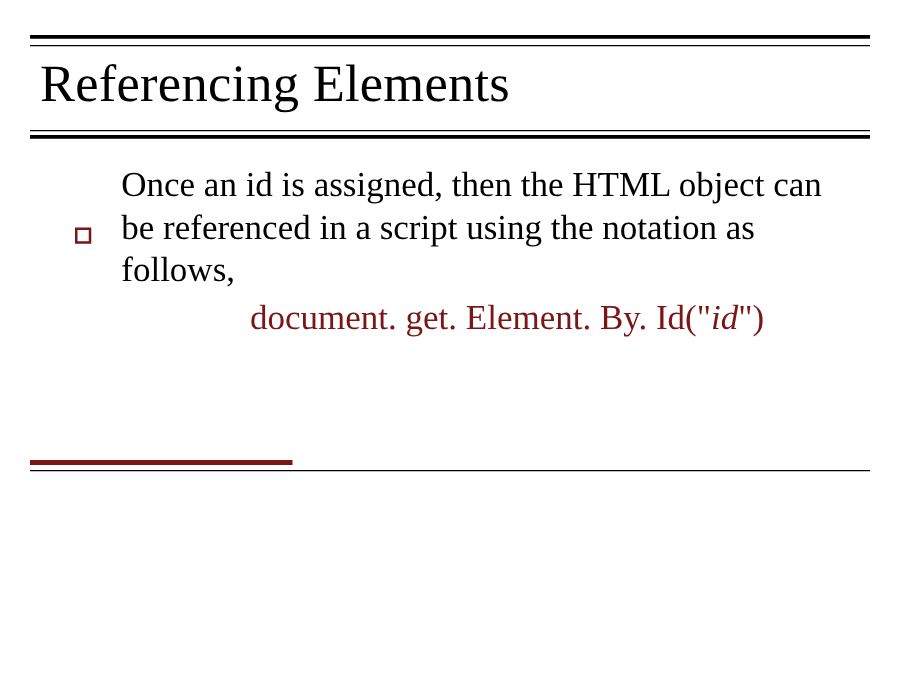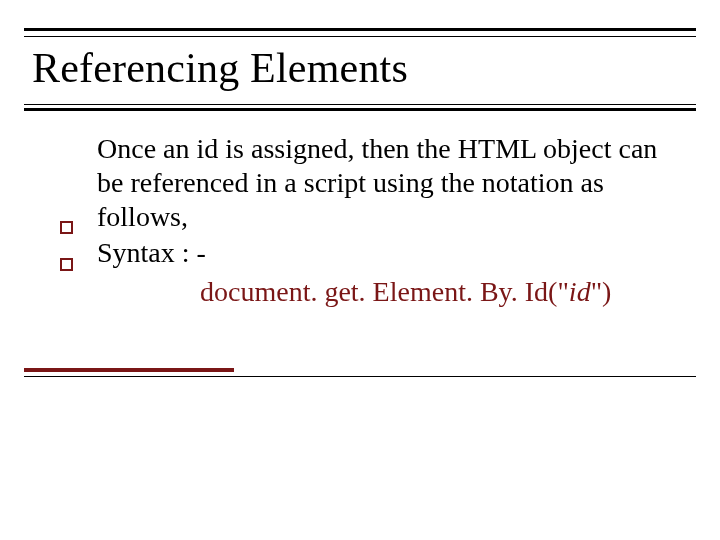--- a/index.html
+++ b/index.html
@@ -60,21 +60,21 @@
   .body {
     position: absolute;
     left: 60px;
     right: 40px;
     top: 132px;
     font-size: 28px;
     line-height: 1.22;
   }
   .bullet-row {
     display: flex;
-    align-items: flex-end;
+    align-items: center;
     margin-bottom: 2px;
   }
   .bullet-box {
     flex: 0 0 auto;
     width: 13px;
     height: 13px;
     border: 2px solid #7a1616;
     margin-top: 10px;
     margin-right: 24px;
     box-sizing: border-box;
@@ -120,24 +120,20 @@
 
   <div class="rule-mid"></div>
 
   <div class="body">
 
     <div class="bullet-row">
       <div class="bullet-box"></div>
       <div class="bullet-text">Once an id is assigned, then the HTML object can be referenced in a script using the notation as follows,</div>
     </div>
 
-    <div class="bullet-row">
-      <div class="bullet-box"></div>
-      <div class="bullet-text">Syntax : -</div>
-    </div>
 
     <div class="syntax-line">
       <span>document. get. Element. By. Id("</span><span class="syntax-id">id</span><span>")</span>
     </div>
 
   </div>
 
   <div class="footer-accent"></div>
   <div class="footer-rule"></div>
 

